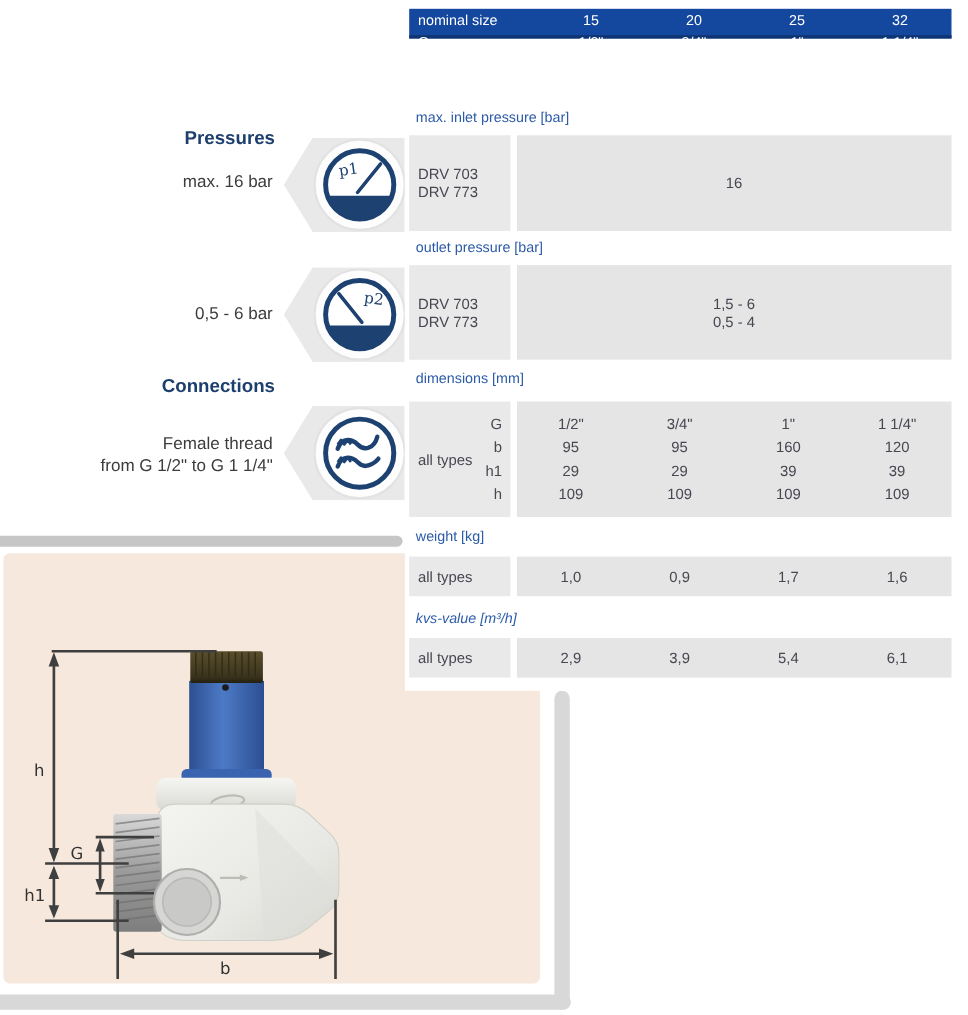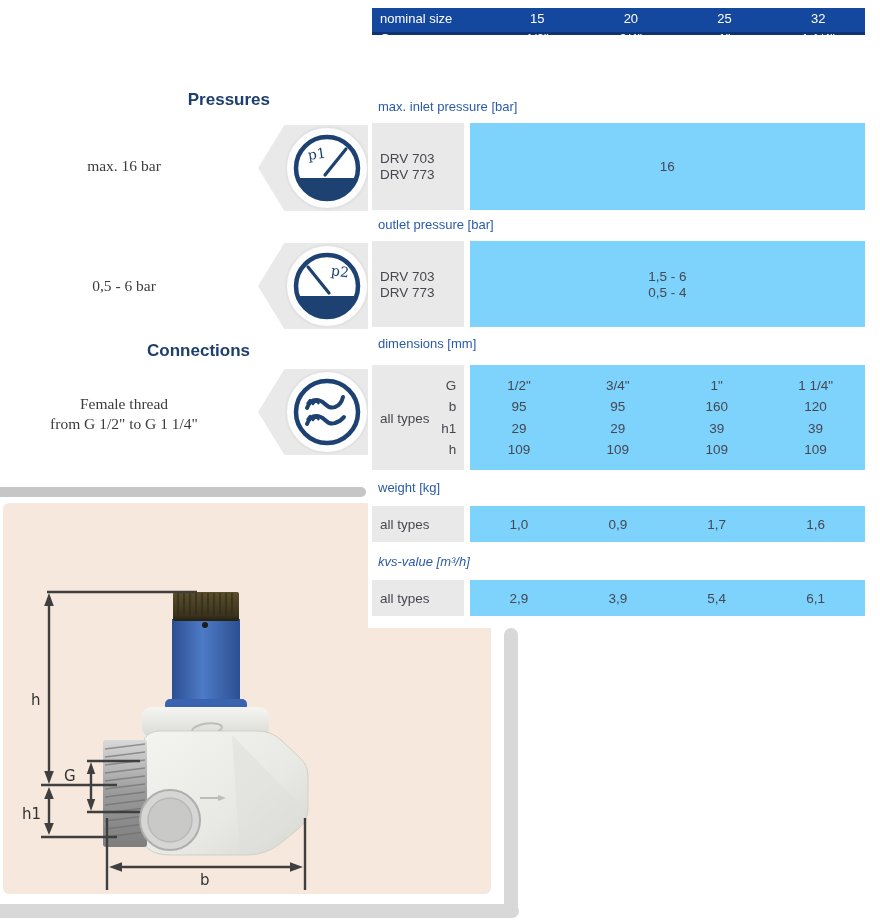--- a/index.html
+++ b/index.html
@@ -31,21 +31,21 @@
   .sec-title   { position:absolute; left:10px; font-size:13px; color:#2b5ba8; }
   .t-inlet-title  { top:99px;  }
   .t-outlet-title { top:217px; }
   .t-dims-title   { top:336px;text-align:right; }
   .t-weight-title { top:480px; }
   .t-kvs-title    { top:554px;font-style:italic; }
 
   .dtable      { position:absolute; left:4px; width:493px; display:flex; font-size:13.5px; }
   .lbl-box     { width:106px; background:#e9e9e9; box-sizing:border-box; position:relative; }
   .gapcol      { width:6px; background:#fff; }
-  .val-box     { width:454px; background:#7dd3fc; box-sizing:border-box; }
+  .val-box     { width:454px; background:#e5e5e5; box-sizing:border-box; }
 
   .t-inlet  { top:123px; height:87px; }
   .t-outlet { top:241px; height:86px; }
   .t-dims   { top:365px; height:105px; }
   .t-weight { top:506px; height:36px; }
   .t-kvs    { top:580px; height:36px; }
 
   .col-center  { display:flex; flex-direction:column; justify-content:center; gap:1px; }
   .lbl-box .row-label { padding-left:8px; }
   .center-one  { display:flex; align-items:center; justify-content:center; }
@@ -56,24 +56,24 @@
                  display:flex; flex-direction:column; justify-content:space-between; }
   .dims-lbls span { height:21px; line-height:21px; text-align:right; }
   .all-types-abs { position:absolute; left:8px; top:50%; transform:translateY(-50%); }
   .dims-vals   { padding:10px 0; display:flex; flex-direction:column; justify-content:space-between; height:85px; box-sizing:content-box; }
   .dims-vals .vrow { height:21px; line-height:21px; }
   .single-row  { display:flex; align-items:center; height:100%; }
 
   
   .left-heading { position:absolute; left:0; width:250px; text-align:right;
                   font-size:17px; font-weight:bold; color:#1d3f6e; }
-  .h-pressures   { top:90px;margin-left:20px; }
+  .h-pressures   { top:116px; }
   .h-connections { top:341px; }
-  .left-label   { position:absolute; left:0; width:248px; text-align:center;
-                  font-size:15.5px; color:#3c3c3c;font-family:Liberation Serif, serif; }
+  .left-label   { position:absolute; left:0; width:248px; text-align:right;
+                  font-size:15.5px; color:#3c3c3c; }
   .l-max16  { top:157px; }
   .l-outlet { top:277px; }
   .l-thread { top:394px; line-height:19.5px; }
 
   .tag { position:absolute; left:258px; width:110px; height:86px; background:#e9e9e9;
          clip-path:polygon(24% 0, 100% 0, 100% 100%, 24% 100%, 0 50%); }
   .tag1 { top:125px; } .tag2 { top:243px; } .tag3 { top:369px; }
   .icon-svg { position:absolute; left:285px; }
   .i1 { top:126px; } .i2 { top:244px; } .i3 { top:370px; }
 </style>

